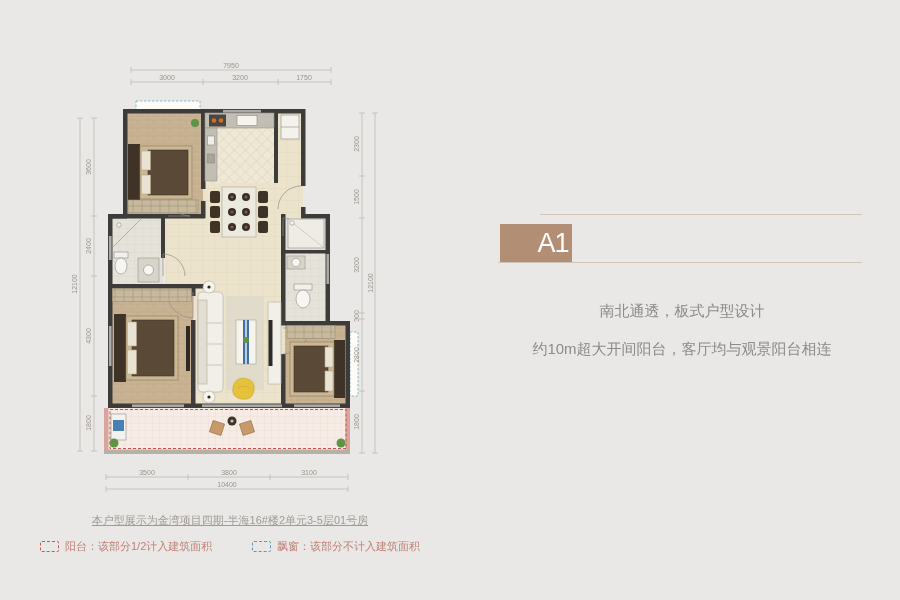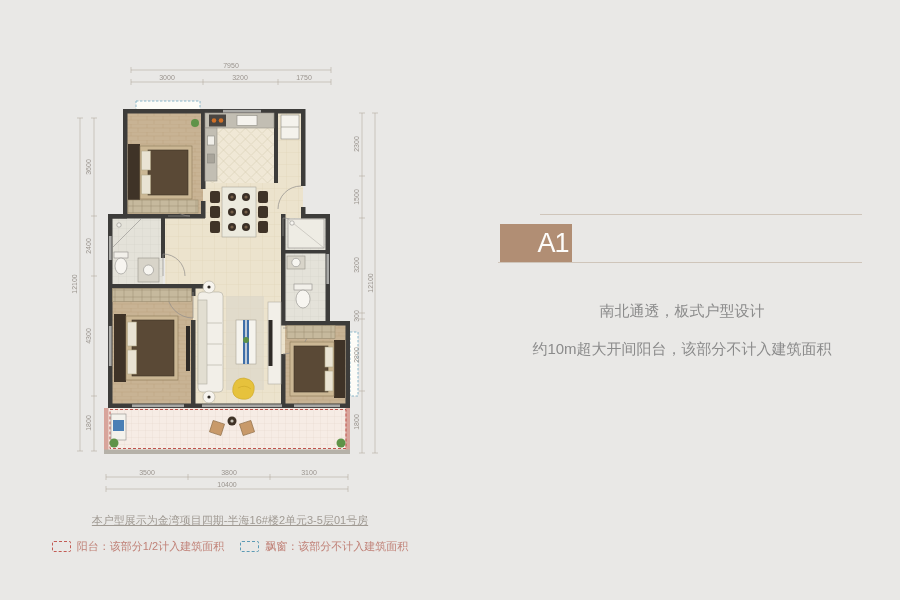--- a/index.html
+++ b/index.html
@@ -14,21 +14,21 @@
          letter-spacing:-1px;padding-left:34px;}
   .title{position:absolute;left:548px;top:224px;height:38px;line-height:39px;
          color:#a3826a;font-size:19px;font-weight:bold;white-space:nowrap;}
   .title .divider{margin:0 7px;font-weight:normal;}
   .features{position:absolute;left:470px;top:292px;width:424px;text-align:center;}
   .features .feature-line{height:38px;line-height:38px;font-size:15px;color:#8b8b8b;white-space:nowrap;}
   
   .caption{position:absolute;left:65px;top:513px;width:330px;text-align:center;
            font-size:11px;color:#a09a93;white-space:nowrap;text-decoration:underline;}
   .legend{position:absolute;left:40px;top:539px;width:380px;display:flex;
-          justify-content:center;gap:16px;}
+          justify-content:space-between;gap:16px;}
   .legend-item{display:flex;align-items:center;gap:6px;font-size:11px;color:#c08177;white-space:nowrap;}
   .swatch{width:17px;height:9px;border-radius:2px;border:1px dashed #c25b54;background:transparent;}
   .swatch-bay{border-color:#5d9bb5;}
   
   .plan-svg{position:absolute;left:60px;top:58px;}
   svg text{font-family:"Liberation Sans","DejaVu Sans",sans-serif;font-size:7px;fill:#9a948e;}
 </style>
 </head>
 <body>
 
@@ -303,21 +303,21 @@
       <text x="375" y="287" transform="rotate(-90 375 287)">12100</text>
     </g>
   </svg>
 
   <div class="rule rule-top"></div>
   <div class="badge">A1</div>
   <div class="rule rule-bottom"></div>
 
   <div class="features">
     <div class="feature-line">南北通透，板式户型设计</div>
-    <div class="feature-line">约10m超大开间阳台，该部分不计入建筑面积</div>
+    <div class="feature-line">约10m超大开间阳台，客厅均与观景阳台相连</div>
   </div>
 
   <div class="caption">本户型展示为金湾项目四期-半海16#楼2单元3-5层01号房</div>
   <div class="legend">
     <div class="legend-item">
       <span class="swatch"></span>
       <span>阳台：该部分1/2计入建筑面积</span>
     </div>
     <div class="legend-item">
       <span class="swatch swatch-bay"></span>

